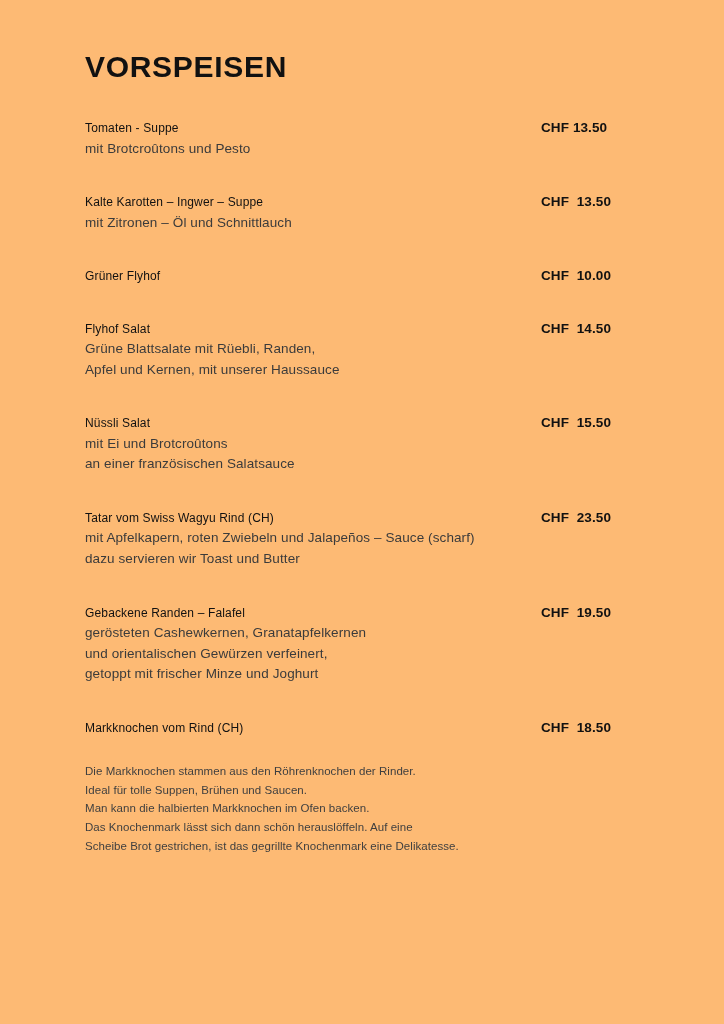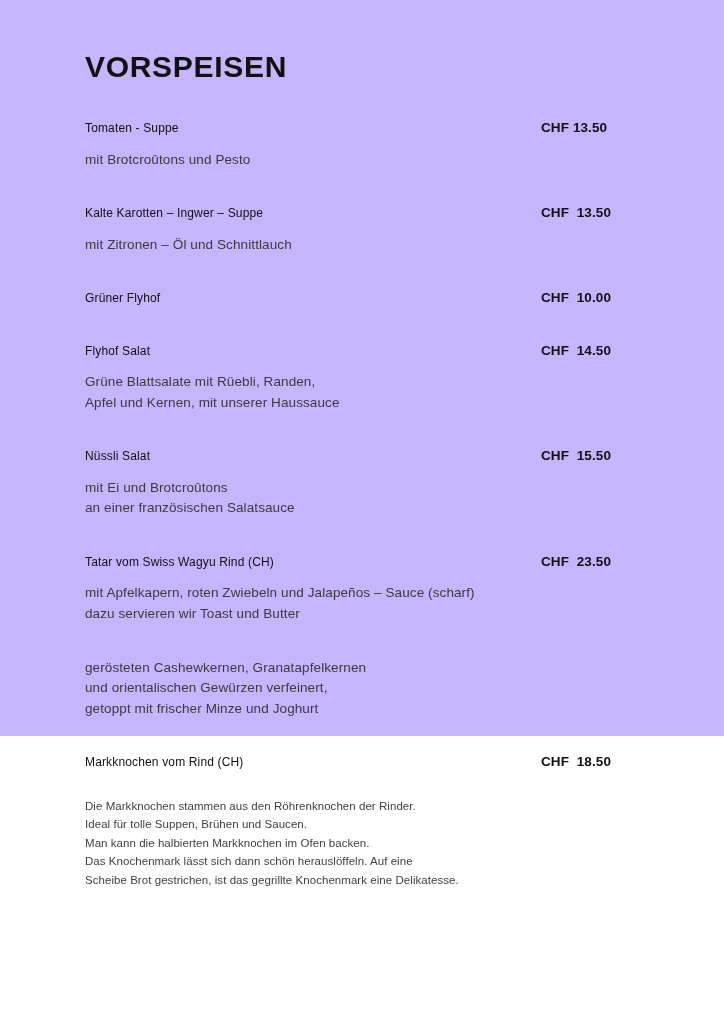--- a/index.html
+++ b/index.html
@@ -10,22 +10,22 @@
   body {
     width: 724px;
     height: 1024px;
     font-family: "Liberation Sans", sans-serif;
     color: #1a1a1a;
     overflow: hidden;
   }
   .page {
     position: relative;
     width: 724px;
-    height: 736px;
-    background: #c4b5fd;
+    height: 1024px;
+    background: #fdba74;
     box-sizing: border-box;
     padding: 0;
   }
   .page-title {
     position: absolute;
     left: 85px;
     top: 50px;
     font-size: 30px;
     font-weight: bold;
     letter-spacing: 0.7px;
@@ -68,21 +68,21 @@
     flex: 0 0 auto;
     width: 100px;
     text-align: left;
   }
   .item-desc {
     font-size: 13.5px;
     font-weight: normal;
     color: #3b3b3b;
     line-height: 1.52;
     letter-spacing: 0.1px;
-    margin-top: 12px;
+    margin-top: 1px;
   }
   .desc-line {
     display: block;
     white-space: pre;
   }
   .note-block {
     margin-top: -8px;
     font-size: 11.5px;
     color: #3f3f3f;
     line-height: 1.62;
@@ -150,20 +150,24 @@
         <div class="item-head">
           <div class="item-name">Tatar vom Swiss Wagyu Rind (CH)</div>
           <div class="item-price">CHF  23.50</div>
         </div>
         <div class="item-desc">
           <span class="desc-line">mit Apfelkapern, roten Zwiebeln und Jalapeños – Sauce (scharf)</span>
           <span class="desc-line">dazu servieren wir Toast und Butter</span>
         </div>
       </div>
       <div class="menu-item">
+        <div class="item-head">
+          <div class="item-name">Gebackene Randen – Falafel</div>
+          <div class="item-price">CHF  19.50</div>
+        </div>
         <div class="item-desc">
           <span class="desc-line">gerösteten Cashewkernen, Granatapfelkernen</span>
           <span class="desc-line">und orientalischen Gewürzen verfeinert,</span>
           <span class="desc-line">getoppt mit frischer Minze und Joghurt</span>
         </div>
       </div>
       <div class="menu-item">
         <div class="item-head">
           <div class="item-name">Markknochen vom Rind (CH)</div>
           <div class="item-price">CHF  18.50</div>

